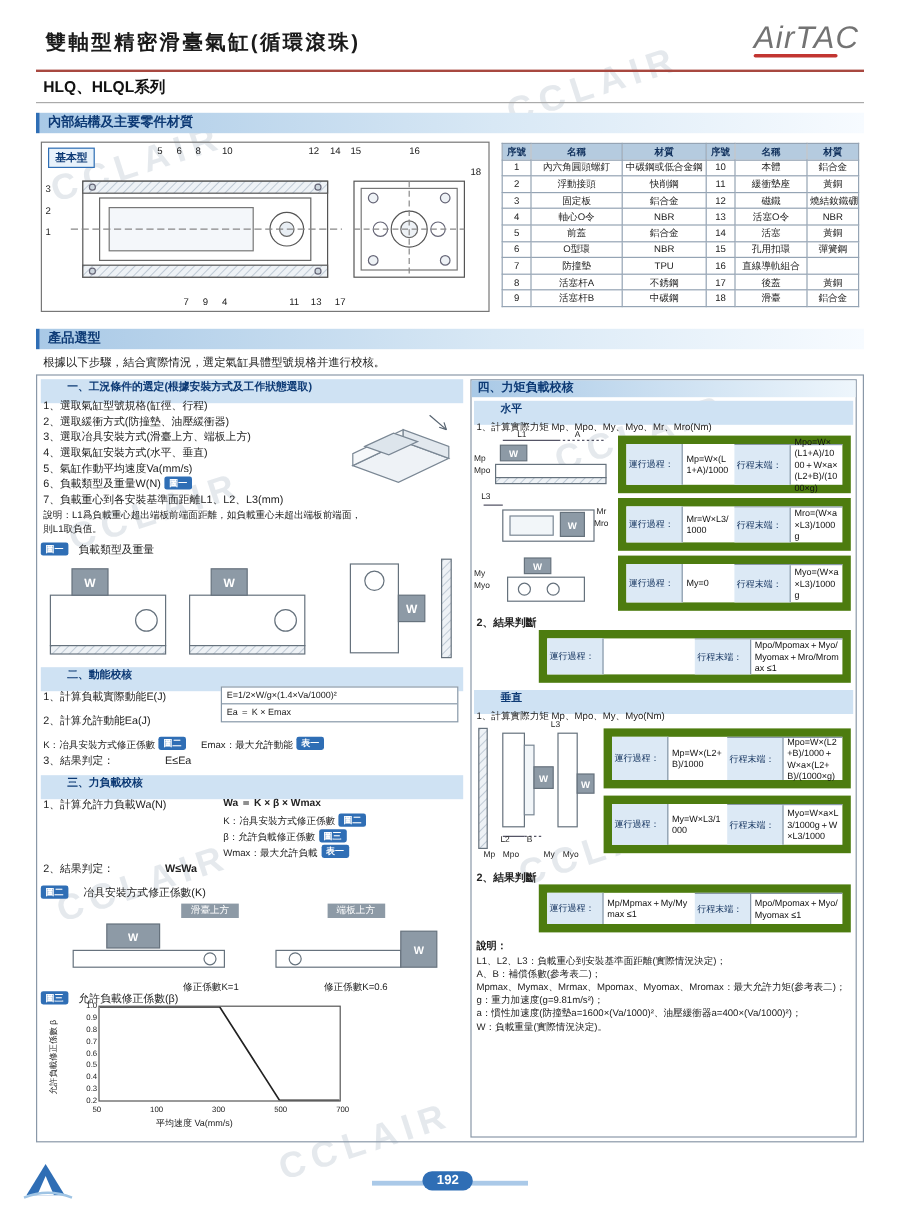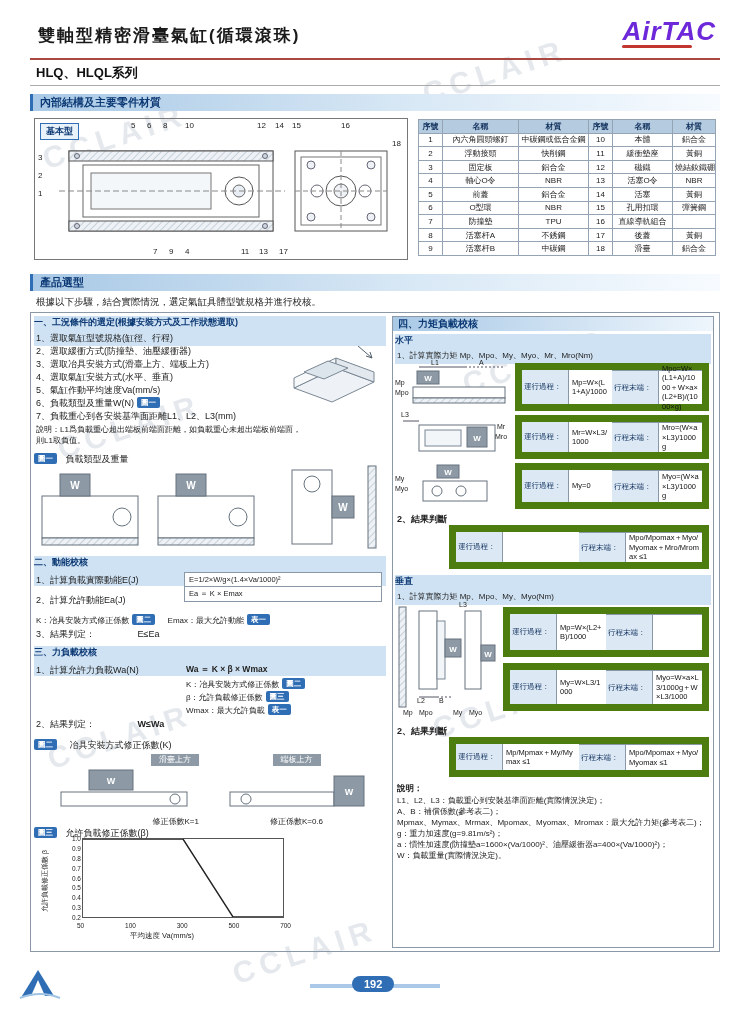--- a/index.html
+++ b/index.html
@@ -1,21 +1,21 @@
 <!DOCTYPE html>
 <html><head>
 <meta charset="utf-8">
 <style>
   html,body{margin:0;padding:0;background:#fff}
   .page{position:relative;width:750px;height:1018px;background:#fff;font-family:"Liberation Sans","DejaVu Sans",sans-serif;color:#222;overflow:hidden}
   .abs{position:absolute}
   .wm{position:absolute;font-size:30px;font-weight:bold;letter-spacing:6px;color:rgba(168,182,196,.30);transform:rotate(-18deg);pointer-events:none}
   .bar{position:absolute;left:30px;right:30px;height:17px;line-height:17px;background:linear-gradient(90deg,#a9c9e6 0,#d8e8f5 55%,#f7fbff 100%);color:#0d3a75;font-size:11px;font-weight:bold;padding-left:7px;border-left:3px solid #2f6eb5;box-sizing:border-box}
   .bar2{position:absolute;left:0;right:0;height:14px;line-height:14px;background:linear-gradient(90deg,#a9c9e6,#eef6fc);color:#0d3a75;font-weight:bold;font-size:10px;padding-left:5px}
-  .subbar{position:absolute;left:2px;right:2px;height:30px;line-height:13px;background:#cfe2f3;color:#0d3a75;font-weight:bold;font-size:9px;padding-left:0}
+  .subbar{position:absolute;left:2px;right:2px;height:20px;line-height:13px;background:#cfe2f3;color:#0d3a75;font-weight:bold;font-size:9px;padding-left:22px}
   .badge{display:inline-block;background:#2f6eb5;color:#fff;font-size:7.5px;line-height:11px;padding:0 4px;border-radius:2px;font-weight:bold;margin-left:3px;vertical-align:1px}
   .item{font-size:9px;line-height:13px;white-space:nowrap}
   .notel{font-size:8px;line-height:11px;color:#222}
   table.parts{border-collapse:collapse;table-layout:fixed;width:297px}
   table.parts th,table.parts td{border:1px solid #95a4b4;font-size:8px;padding:0 2px;height:12.6px;text-align:center;overflow:hidden;white-space:nowrap}
   table.parts th{background:#b5cbdf;color:#10305c}
   .fbox{position:absolute;border:7px solid #4d7c0f;background:#fff;display:flex;flex-direction:row;box-sizing:border-box}
   .frow{display:flex;flex:1;border-top:1px solid #8898a8;min-height:0}
   .frow:first-child{border-top:none}
   .flabel{width:42px;min-width:42px;background:#dce9f5;color:#10305c;font-size:7.5px;display:flex;align-items:center;padding:1px 2px;border-right:1px solid #8898a8}
@@ -43,21 +43,21 @@
   <span class="wm" style="left:40px;top:120px">CCLAIR</span>
   <span class="wm" style="left:420px;top:55px">CCLAIR</span>
   <span class="wm" style="left:55px;top:410px">CCLAIR</span>
   <span class="wm" style="left:460px;top:345px">CCLAIR</span>
   <span class="wm" style="left:45px;top:720px">CCLAIR</span>
   <span class="wm" style="left:430px;top:690px">CCLAIR</span>
   <span class="wm" style="left:230px;top:935px">CCLAIR</span>
 
   <div class="abs" style="left:38px;top:24px;font-size:17px;font-weight:bold;letter-spacing:2px;color:#1a1a1a">雙軸型精密滑臺氣缸(循環滾珠)</div>
   <div class="abs" style="right:34px;top:16px;text-align:left">
-    <div style="font-size:26px;font-weight:bold;font-style:italic;color:#6d28d9;letter-spacing:1px">AirTAC</div>
+    <div style="font-size:26px;font-weight:normal;font-style:italic;color:#737373;letter-spacing:1px">AirTAC</div>
     <div style="height:3px;width:70px;background:#c23531;border-radius:3px;margin-top:-2px"></div>
   </div>
   <div class="abs" style="left:30px;right:30px;top:58px;height:2px;background:#a84840"></div>
   <div class="abs" style="left:36px;top:64px;font-size:13px;font-weight:bold;color:#111">HLQ、HLQL系列</div>
   <div class="abs" style="left:30px;right:30px;top:85px;height:1px;background:#aaa"></div>
 
   <div class="bar" style="top:94px">內部結構及主要零件材質</div>
 
   <div class="abs" style="left:34px;top:118px;width:374px;height:142px;border:1px solid #777;box-sizing:border-box">
     <span class="abs" style="left:5px;top:4px;border:1px solid #2f6eb5;background:#e8f2fb;color:#0d3a75;font-size:9px;font-weight:bold;padding:1px 5px">基本型</span>
@@ -455,20 +455,21 @@
       <span class="dlab" style="left:58px;top:104px">My</span>
       <span class="dlab" style="left:74px;top:104px">Myo</span>
     </div>
     <div class="fbox" style="left:110px;top:290px;width:206px;height:50px">
       <div class="frow">
           <div class="flabel">運行過程：</div>
           <div class="fval">Mp=W×(L2+B)/1000</div>
         </div>
       <div class="frow">
           <div class="flabel">行程末端：</div>
+          <div class="fval">Mpo=W×(L2+B)/1000＋W×a×(L2+B)/(1000×g)</div>
         </div>
     </div>
     <div class="fbox" style="left:110px;top:346px;width:206px;height:48px">
       <div class="frow">
           <div class="flabel">運行過程：</div>
           <div class="fval">My=W×L3/1000</div>
         </div>
       <div class="frow">
           <div class="flabel">行程末端：</div>
           <div class="fval">Myo=W×a×L3/1000g＋W×L3/1000</div>

